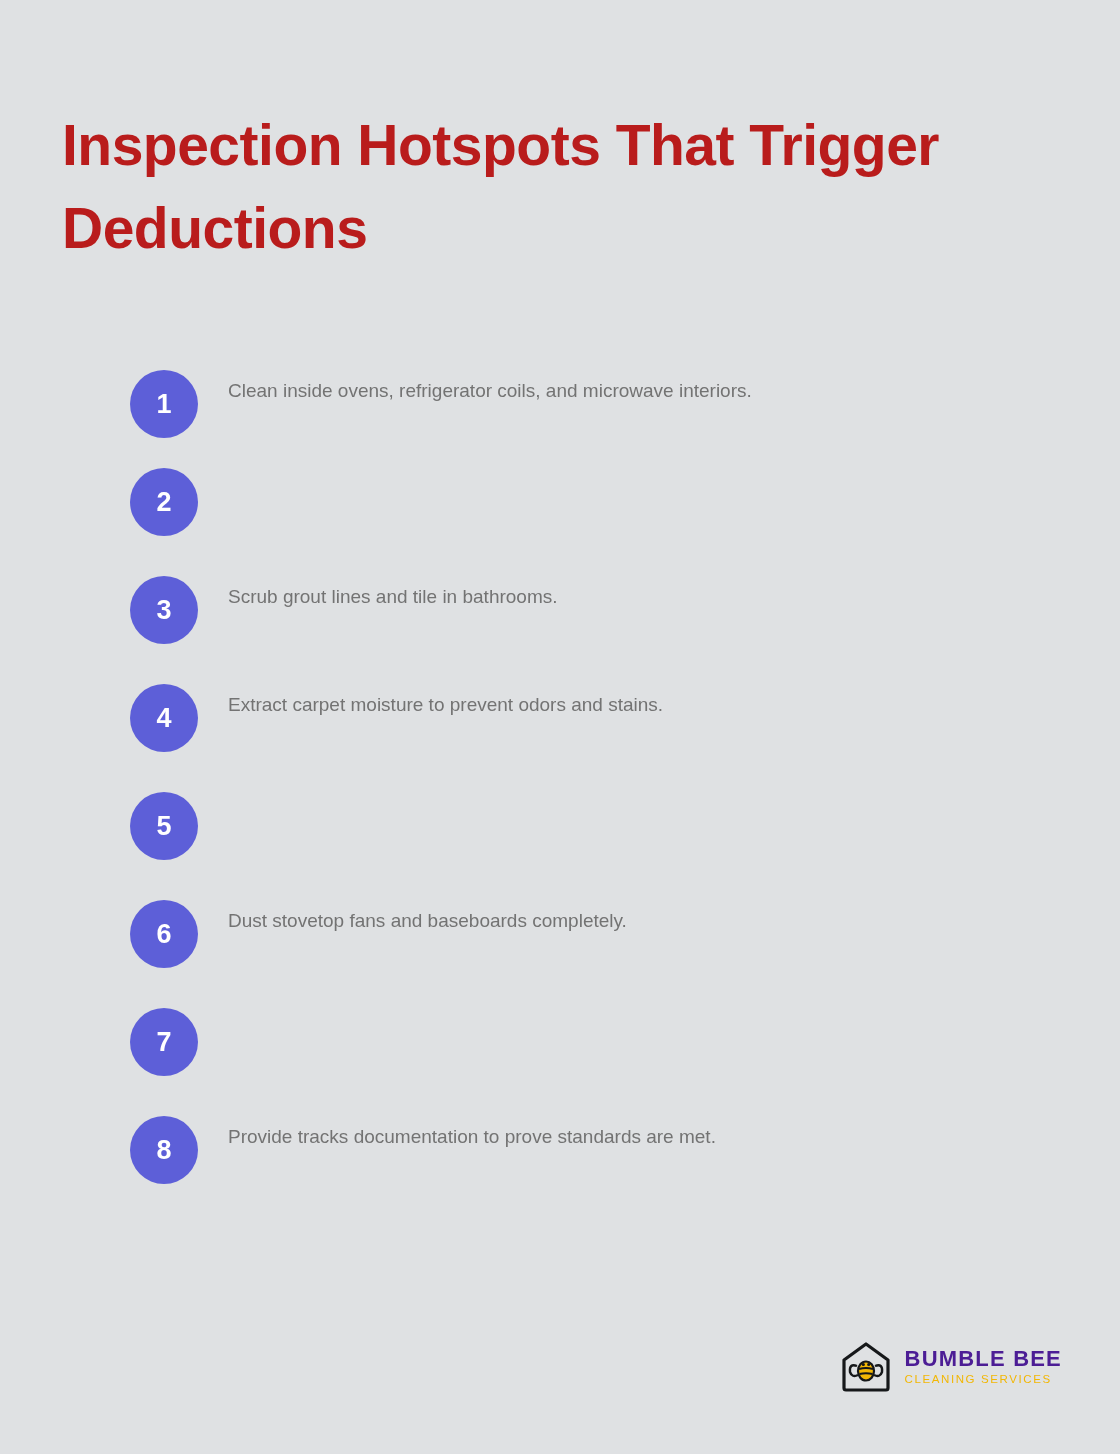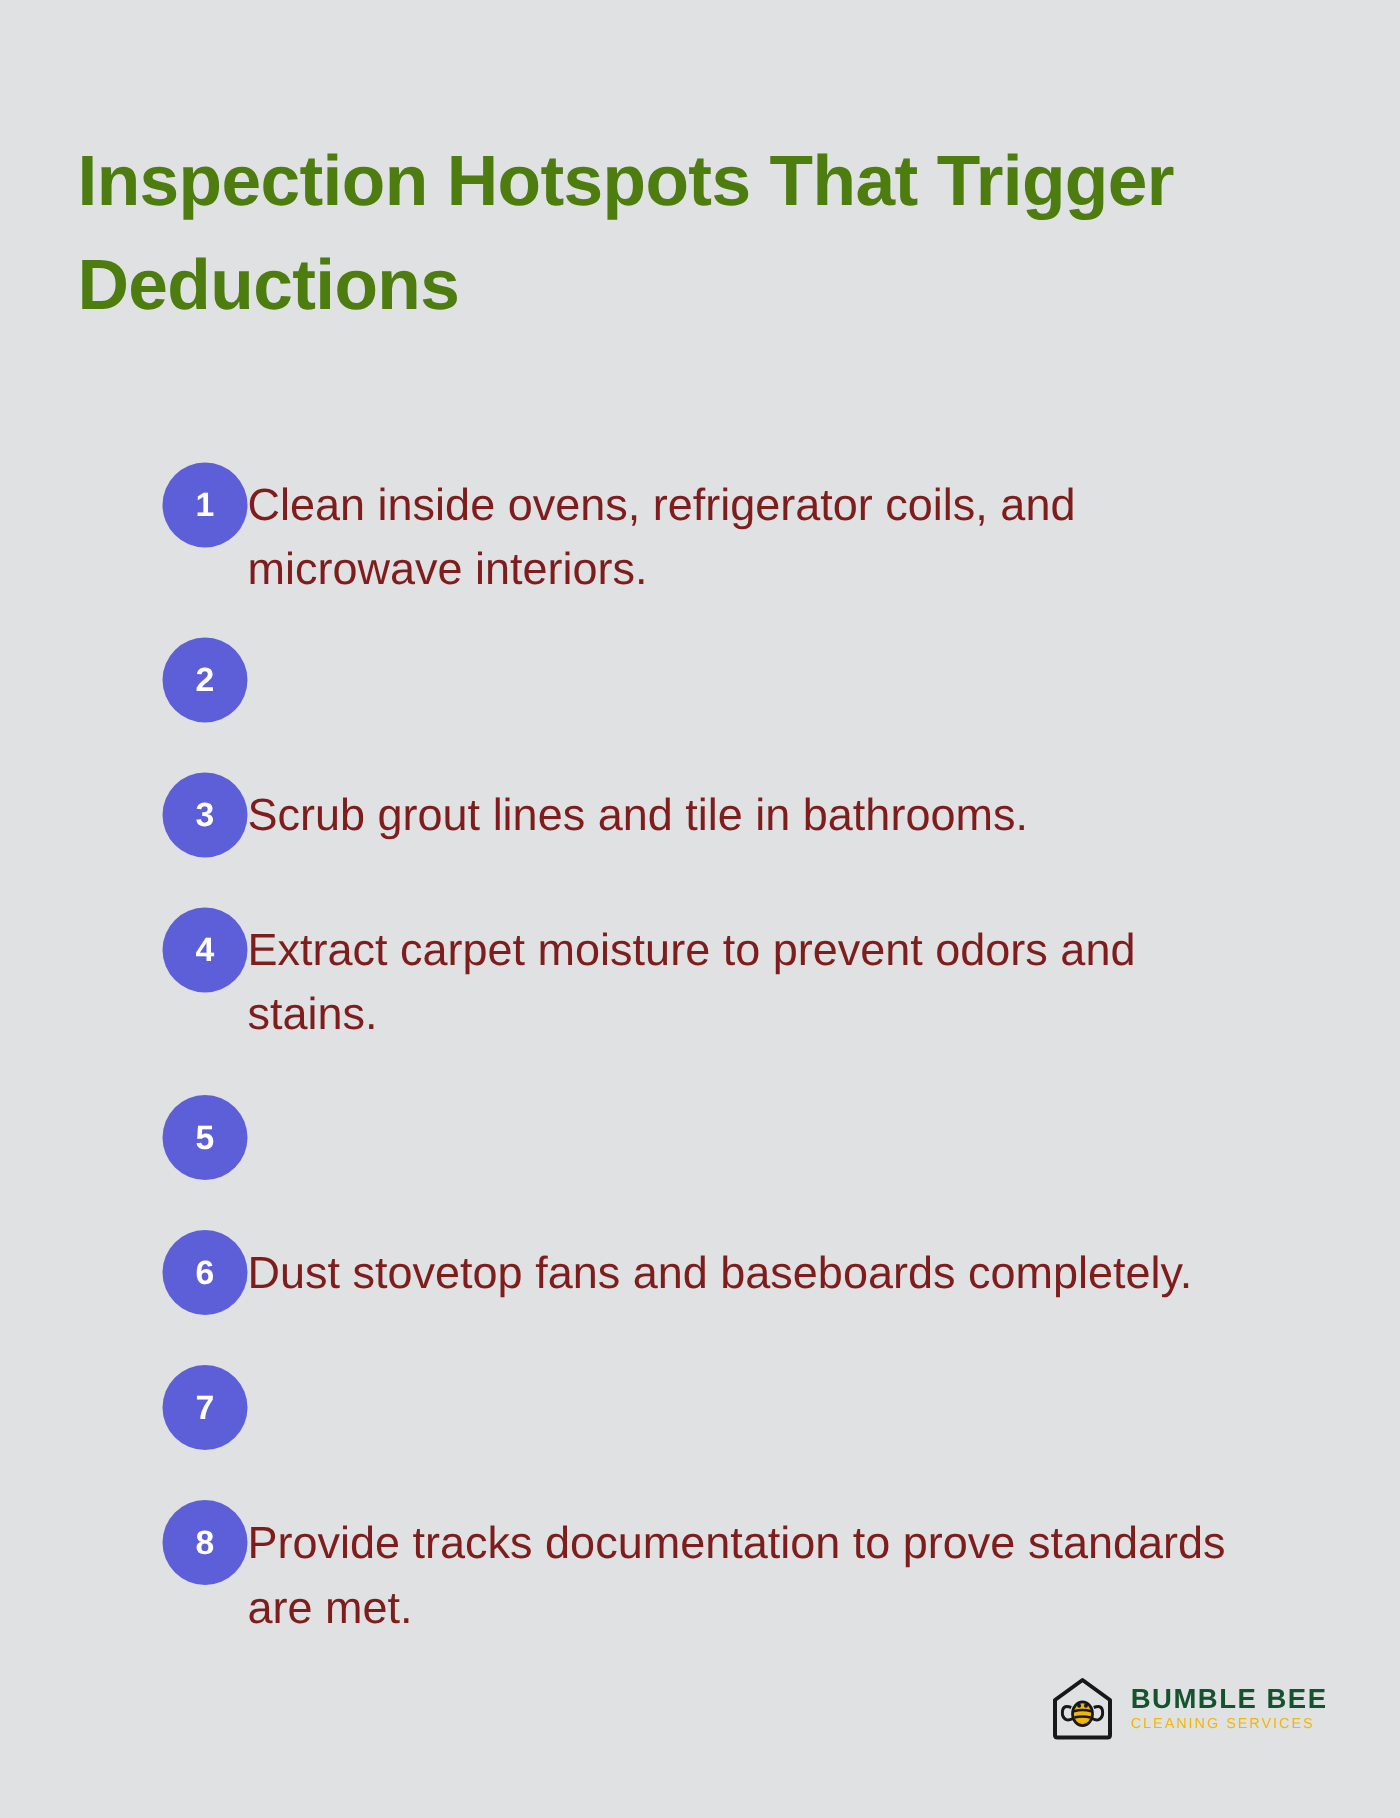--- a/index.html
+++ b/index.html
@@ -22,21 +22,21 @@
   }
   .title {
     position: absolute;
     top: 104px;
     left: 62px;
     width: 900px;
     font-size: 57px;
     line-height: 1.46;
     font-weight: bold;
     letter-spacing: -0.5px;
-    color: #4d7c0f;
+    color: #b91c1c;
   }
   .list {
     position: absolute;
     top: 368px;
     left: 130px;
     width: 920px;
     list-style: none;
   }
   .item {
     display: flex;
@@ -52,23 +52,24 @@
     background: #5d5fd8;
     color: #ffffff;
     font-size: 27px;
     font-weight: bold;
     display: flex;
     align-items: center;
     justify-content: center;
     margin-top: 2px;
   }
   .item-text {
-    font-size: 36px;
+    margin-left: 30px;
+    font-size: 19px;
     line-height: 1.42;
-    color: #7f1d1d;
+    color: #737373;
     max-width: 800px;
     padding-top: 10px;
   }
   .logo {
     position: absolute;
     right: 58px;
     bottom: 58px;
     display: flex;
     align-items: center;
     gap: 10px;
@@ -81,21 +82,21 @@
   .logo-text {
     display: flex;
     flex-direction: column;
     justify-content: center;
     line-height: 1;
   }
   .logo-main {
     font-size: 22px;
     font-weight: bold;
     letter-spacing: 1.2px;
-    color: #14532d;
+    color: #4c1d95;
   }
   .logo-sub {
     font-size: 11.5px;
     font-weight: normal;
     letter-spacing: 1.6px;
     color: #f2b705;
     margin-top: 4px;
   }
 </style>
 </head>

